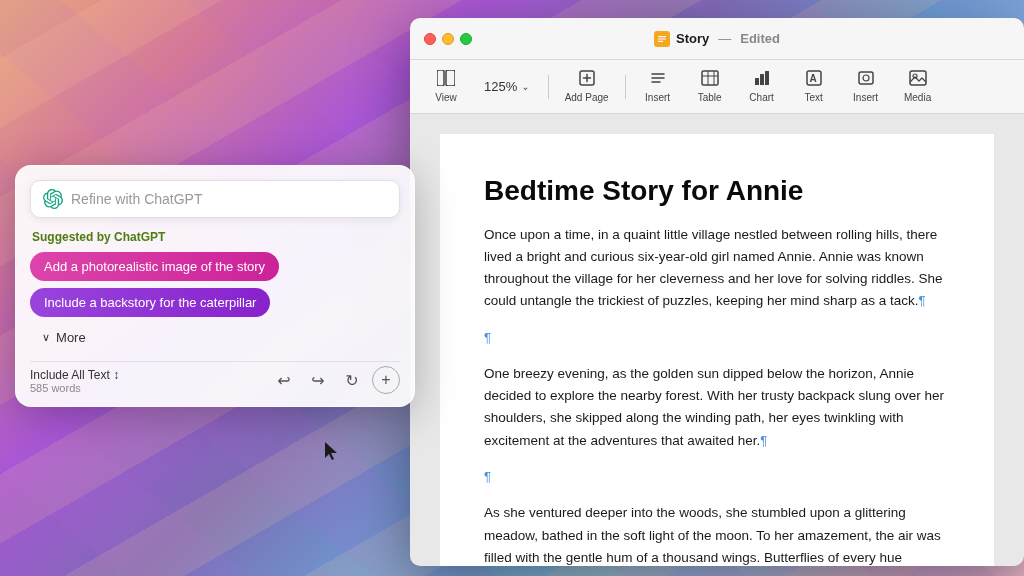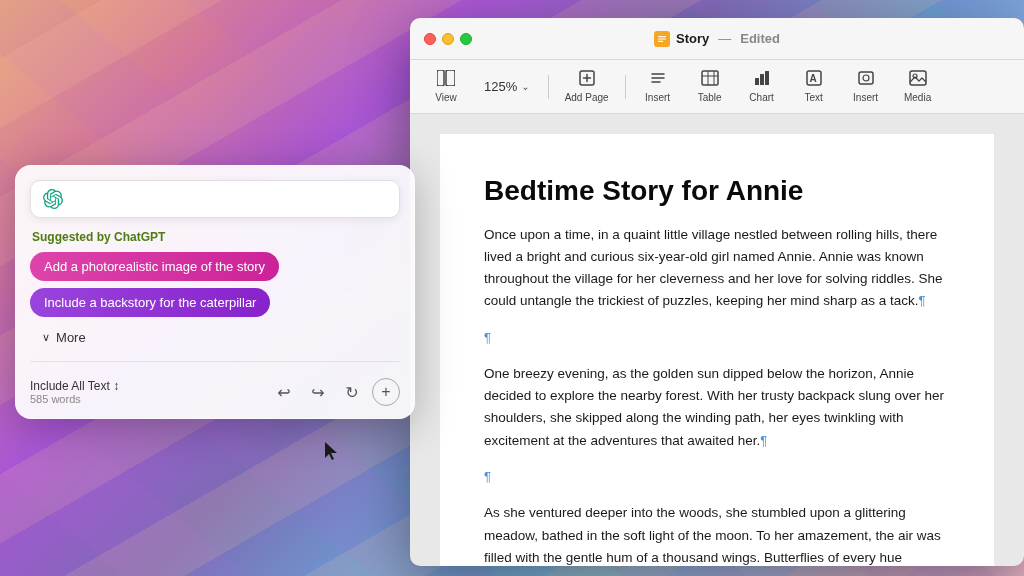--- a/index.html
+++ b/index.html
@@ -318,24 +318,24 @@
       margin-top: 2px;
     }
 
     .more-chevron {
       font-size: 11px;
     }
 
     
     .chatgpt-footer {
       display: flex;
-      align-items: center;
+      align-items: flex-end;
       justify-content: space-between;
       margin-top: 10px;
-      padding-top: 16px;
+      padding-top: 4px;
       border-top: 1px solid rgba(0,0,0,0.08);
     }
 
     .footer-left {
       display: flex;
       flex-direction: column;
     }
 
     .footer-include-text {
       font-size: 12px;
@@ -514,20 +514,21 @@
     </div>
   </div>
 </div>
 
 <div class="chatgpt-panel">
 
   <div class="chatgpt-input-row">
     <svg class="chatgpt-logo" viewBox="0 0 24 24" fill="none">
       <path d="M22.2819 9.8211a5.9847 5.9847 0 0 0-.5157-4.9108 6.0462 6.0462 0 0 0-6.5098-2.9A6.0651 6.0651 0 0 0 4.9807 4.1818a5.9847 5.9847 0 0 0-3.9977 2.9 6.0462 6.0462 0 0 0 .7427 7.0966 5.98 5.98 0 0 0 .511 4.9107 6.051 6.051 0 0 0 6.5146 2.9001A5.9847 5.9847 0 0 0 13.2599 24a6.0557 6.0557 0 0 0 5.7718-4.2058 5.9894 5.9894 0 0 0 3.9977-2.9001 6.0557 6.0557 0 0 0-.7475-7.0729zm-9.022 12.6081a4.4755 4.4755 0 0 1-2.8764-1.0408l.1419-.0804 4.7783-2.7582a.7948.7948 0 0 0 .3927-.6813v-6.7369l2.02 1.1686a.071.071 0 0 1 .038.052v5.5826a4.504 4.504 0 0 1-4.4945 4.4944zm-9.6607-4.1254a4.4708 4.4708 0 0 1-.5346-3.0137l.142.0852 4.783 2.7582a.7712.7712 0 0 0 .7806 0l5.8428-3.3685v2.3324a.0804.0804 0 0 1-.0332.0615L9.74 19.9502a4.4992 4.4992 0 0 1-6.1408-1.6464zM2.3408 7.8956a4.485 4.485 0 0 1 2.3655-1.9728V11.6a.7664.7664 0 0 0 .3879.6765l5.8144 3.3543-2.0201 1.1685a.0757.0757 0 0 1-.071 0l-4.8303-2.7865A4.504 4.504 0 0 1 2.3408 7.872zm16.5963 3.8558L13.1038 8.364 15.1192 7.2a.0757.0757 0 0 1 .071 0l4.8303 2.7913a4.4944 4.4944 0 0 1-.6765 8.1042v-5.6772a.79.79 0 0 0-.407-.667zm2.0107-3.0231l-.142-.0852-4.7735-2.7818a.7759.7759 0 0 0-.7854 0L9.409 9.2297V6.8974a.0662.0662 0 0 1 .0284-.0615l4.8303-2.7866a4.4992 4.4992 0 0 1 6.6802 4.66zM8.3065 12.863l-2.02-1.1638a.0804.0804 0 0 1-.038-.0567V6.0742a4.4992 4.4992 0 0 1 7.3757-3.4537l-.142.0805L8.704 5.459a.7948.7948 0 0 0-.3927.6813zm1.0976-2.3654l2.602-1.4998 2.6069 1.4998v2.9994l-2.5974 1.4997-2.6067-1.4997Z" fill="#10a37f"></path>
     </svg>
+    <span class="chatgpt-input-text">Refine with ChatGPT</span>
   </div>
 
   <div class="suggestions-label">Suggested by ChatGPT</div>
 
   <button class="suggestion-btn pink">Add a photorealistic image of the story</button>
   <button class="suggestion-btn violet">Include a backstory for the caterpillar</button>
 
   <button class="more-btn">
     <span class="more-chevron">∨</span>
     <span>More</span>

